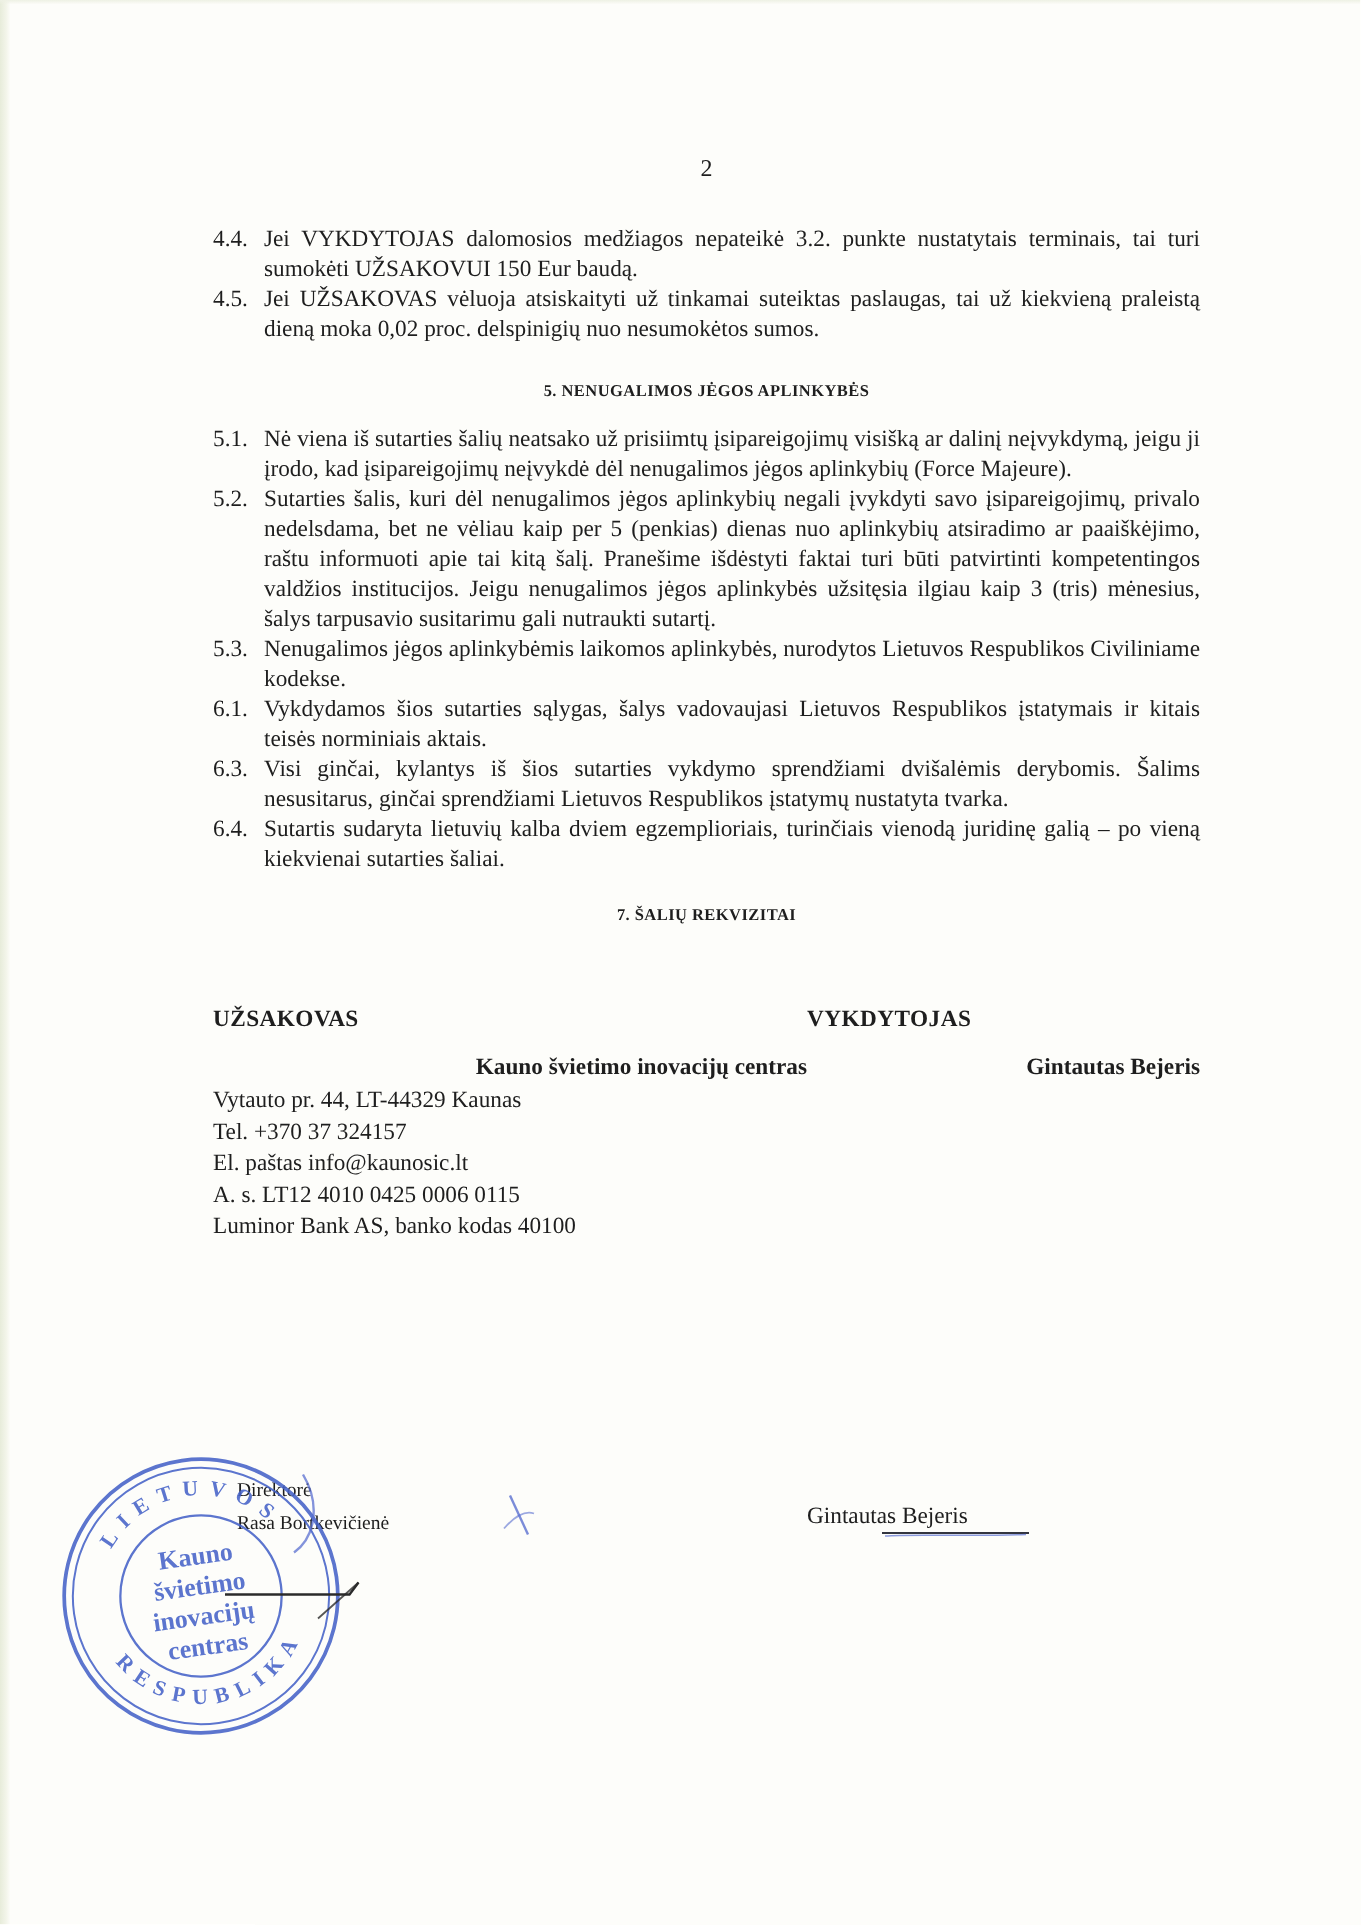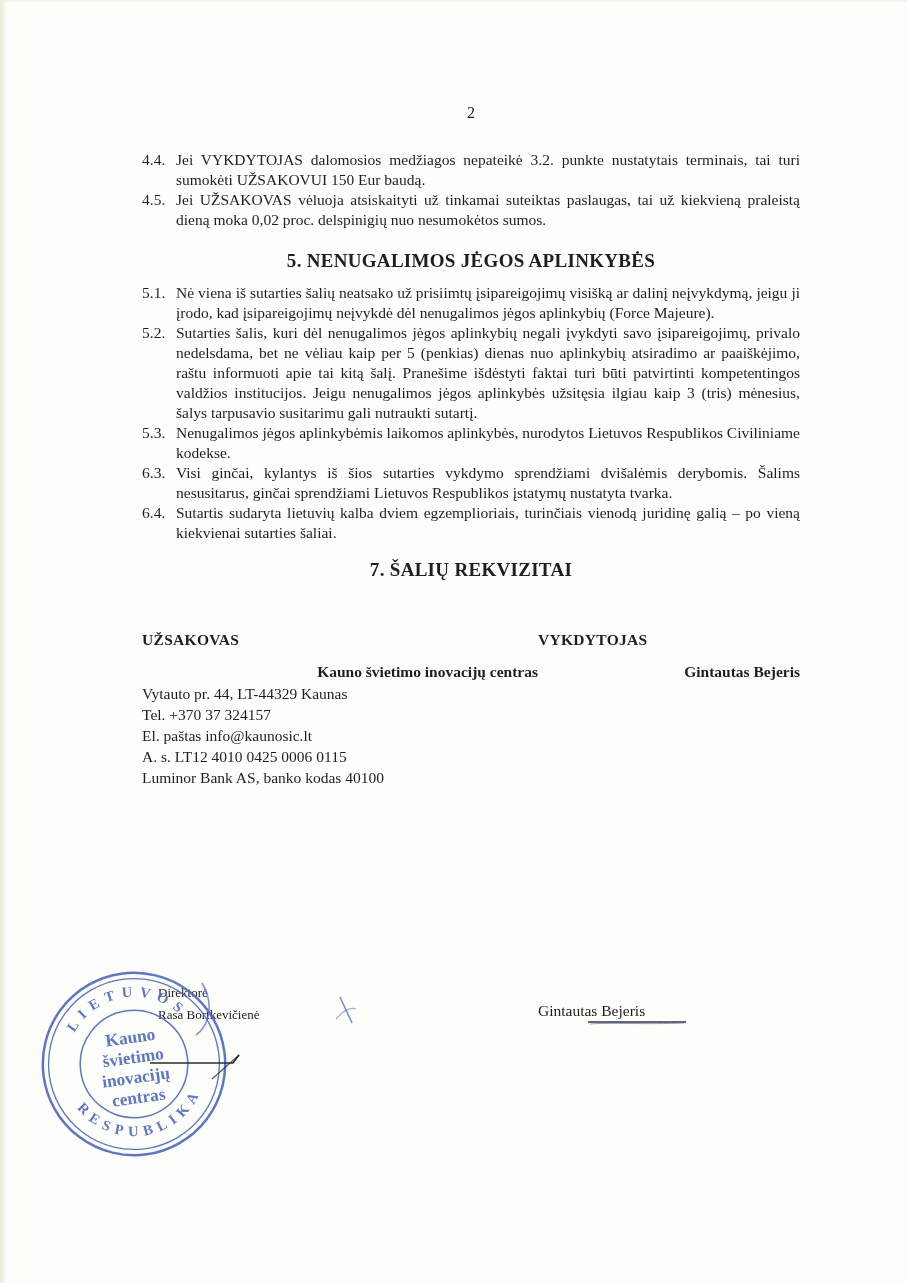--- a/index.html
+++ b/index.html
@@ -25,21 +25,21 @@
     text-align:center; font-size:16px;
   }
   .content {
     position:absolute; left:142px; top:150px; width:658px;
     font-size:15.5px; line-height:20px;
   }
   .clause { display:flex; }
   .clause .num { width:34px; flex:0 0 34px; }
   .clause .body { flex:1; text-align:justify; }
   .sec-heading {
-    text-align:center; font-weight:bold; font-size:19px;
+    text-align:center; font-weight:bold; font-size:11px;
     letter-spacing:.3px;
   }
   .h-5 { margin-top:21px; margin-bottom:12px; }
   .h-6 { margin-top:13px; margin-bottom:4px; }
   .h-7 { margin-top:17px; }
   .parties { display:flex; margin-top:50px; }
   .party-left  { width:396px; flex:0 0 396px; }
   .party-right { flex:1; }
   .party-role { font-weight:bold; letter-spacing:.3px; }
   .party-name { font-weight:bold; margin-top:12px; margin-bottom:1px;text-align:right; }
@@ -96,20 +96,24 @@
     <div class="clause">
       <span class="num">5.2.</span>
       <span class="body">Sutarties šalis, kuri dėl nenugalimos jėgos aplinkybių negali įvykdyti savo įsipareigojimų, privalo nedelsdama, bet ne vėliau kaip per 5 (penkias) dienas nuo aplinkybių atsiradimo ar paaiškėjimo, raštu informuoti apie tai kitą šalį. Pranešime išdėstyti faktai turi būti patvirtinti kompetentingos valdžios institucijos. Jeigu nenugalimos jėgos aplinkybės užsitęsia ilgiau kaip 3 (tris) mėnesius, šalys tarpusavio susitarimu gali nutraukti sutartį.</span>
     </div>
     <div class="clause">
       <span class="num">5.3.</span>
       <span class="body">Nenugalimos jėgos aplinkybėmis laikomos aplinkybės, nurodytos Lietuvos Respublikos Civiliniame kodekse.</span>
     </div>
 
 
+    <div class="clause">
+      <span class="num">6.1.</span>
+      <span class="body">Vykdydamos šios sutarties sąlygas, šalys vadovaujasi Lietuvos Respublikos įstatymais ir kitais teisės norminiais aktais.</span>
+    </div>
     <div class="clause">
       <span class="num">6.3.</span>
       <span class="body">Visi ginčai, kylantys iš šios sutarties vykdymo sprendžiami dvišalėmis derybomis. Šalims nesusitarus, ginčai sprendžiami Lietuvos Respublikos įstatymų nustatyta tvarka.</span>
     </div>
     <div class="clause">
       <span class="num">6.4.</span>
       <span class="body">Sutartis sudaryta lietuvių kalba dviem egzemplioriais, turinčiais vienodą juridinę galią – po vieną kiekvienai sutarties šaliai.</span>
     </div>
 
     <div class="sec-heading h-7">7. ŠALIŲ REKVIZITAI</div>

